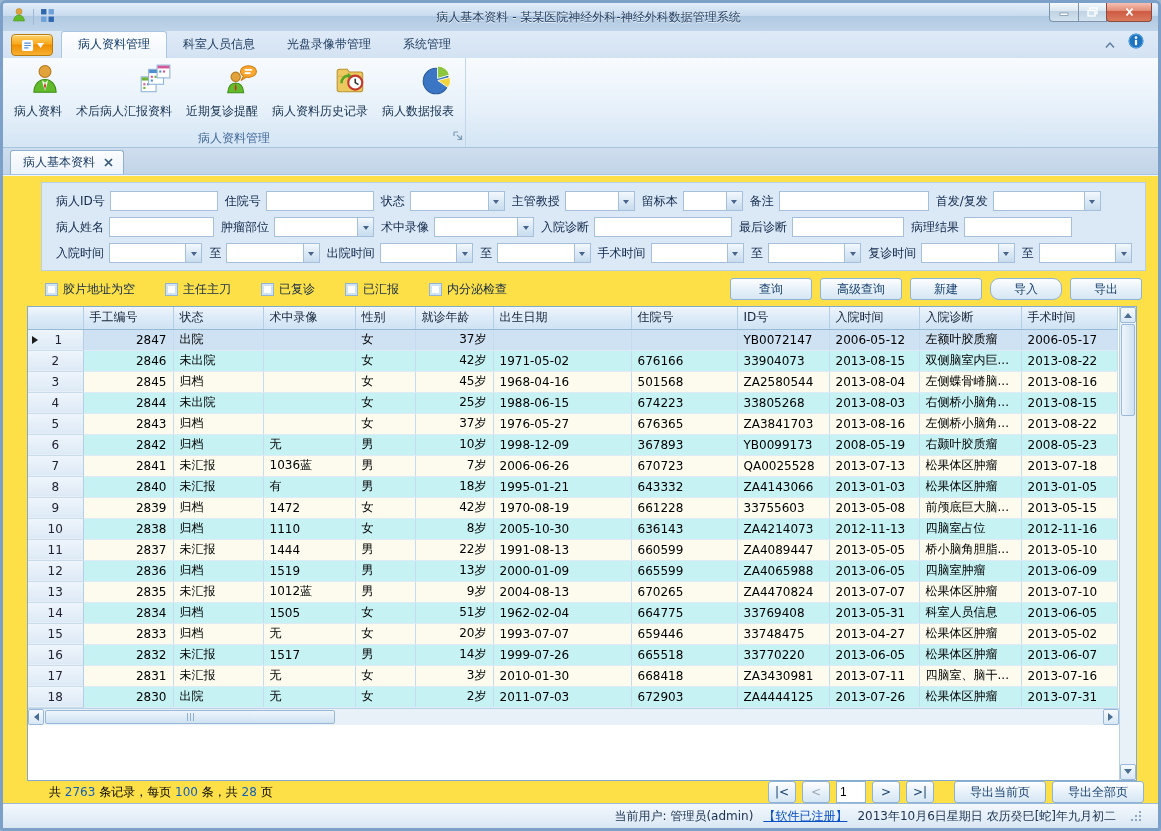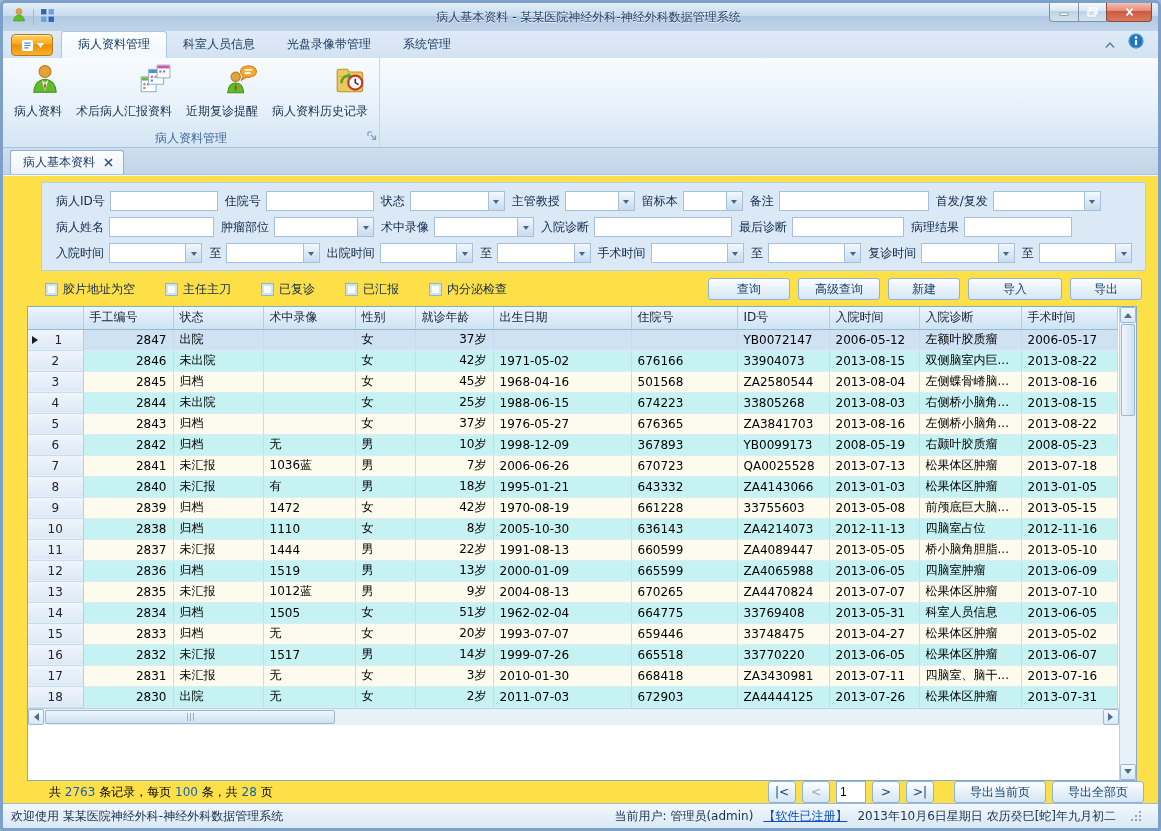--- a/index.html
+++ b/index.html
@@ -246,20 +246,28 @@
             <span><svg width="34" height="34" viewBox="0 0 32 32">
                 <path d="M3 8 L3 25 C3 26.2 4 27 5.2 27 L25 27 C26.2 27 27 26.2 27 25 L27 10.5 C27 9.3 26.2 8.5 25 8.5 L14.5 8.5 L12.3 5.8 L5.2 5.8 C4 5.8 3 6.8 3 8 Z" fill="#edc85f" stroke="#b8922e"></path>
                 <path d="M3.5 12.5 H26.5" stroke="#d9b349"></path>
                 <path d="M7 19 C7 14.8 9.8 12 13.5 12" stroke="#5aa426" stroke-width="2.4" fill="none"></path>
                 <path d="M13 9.2 L16.8 12 L13 14.8 Z" fill="#5aa426"></path>
                 <circle cx="20" cy="18.5" r="6.6" fill="#fff" stroke="#c23b2e" stroke-width="2"></circle>
                 <path d="M20 14.8 V18.5 L23 20.4" stroke="#333" stroke-width="1.5" fill="none"></path>
               </svg></span>
             <span class="rbl">病人资料历史记录</span>
           </div>
+          <div class="rbtn">
+            <span><svg width="34" height="34" viewBox="0 0 32 32">
+                <circle cx="15" cy="17" r="12" fill="#3a76c4" stroke="#2a5a9a"></circle>
+                <path d="M16.5 14.5 L16.5 2.8 A12 12 0 0 1 27.8 11.2 Z" fill="#8cc63f" stroke="#fff" stroke-width=".8"></path>
+                <path d="M16.8 16.5 L28.4 13.5 A12 12 0 0 1 26.6 23.3 Z" fill="#f2d43c" stroke="#fff" stroke-width=".8"></path>
+              </svg></span>
+            <span class="rbl">病人数据报表</span>
+          </div>
         </div>
       <div class="rgroup-label">病人资料管理</div>
       <span class="launcher"><svg width="10" height="10" viewBox="0 0 10 10">
             <path d="M1 1 H5 M1 1 V5" stroke="#7d9cb8" stroke-width="1.2" fill="none"></path>
             <path d="M4 4 L8.5 8.5 M8.5 4.5 V8.5 H4.5" stroke="#7d9cb8" stroke-width="1.2" fill="none"></path>
           </svg></span>
     </div>
   </div>
 
   <div class="doctabbar">
@@ -414,21 +422,21 @@
           </label>
           <label class="chk">
             <span class="cbx"></span>
             <span class="clb">内分泌检查</span>
           </label>
         </div>
       <div class="actions">
           <button class="abtn" style="width: 82px;">查询</button>
           <button class="abtn" style="width: 82px;">高级查询</button>
           <button class="abtn" style="width: 72px;">新建</button>
-          <button class="abtn" style="width: 94px;">导入</button>
+          <button class="abtn" style="width: 72px; border-radius: 9px;">导入</button>
           <button class="abtn" style="width: 72px;">导出</button>
         </div>
     </div>
 
     <div class="gridwrap">
       <div class="gridmain">
         <table>
           <colgroup>
               <col style="width: 55px;">
               <col style="width: 90px;">
@@ -823,21 +831,20 @@
         <button class="pbtn">&gt;</button>
         <button class="pbtn">&gt;|</button>
         <span class="gap"></span>
         <button class="pbtn ebtn">导出当前页</button>
         <button class="pbtn ebtn">导出全部页</button>
       </div>
     </div>
   </div>
 
   <div class="statusbar">
-    <span class="sb-left">欢迎使用 某某医院神经外科-神经外科数据管理系统</span>
     <div class="sb-right">
       <span>当前用户: 管理员(admin)</span>
       <span class="sb-link">【软件已注册】</span>
       <span>2013年10月6日星期日 农历癸巳[蛇]年九月初二</span>
       <span class="gripbox">
           <span class="g1"></span>
           <span class="g2"></span>
           <span class="g3"></span>
           <span class="g4"></span>
           <span class="g5"></span>

